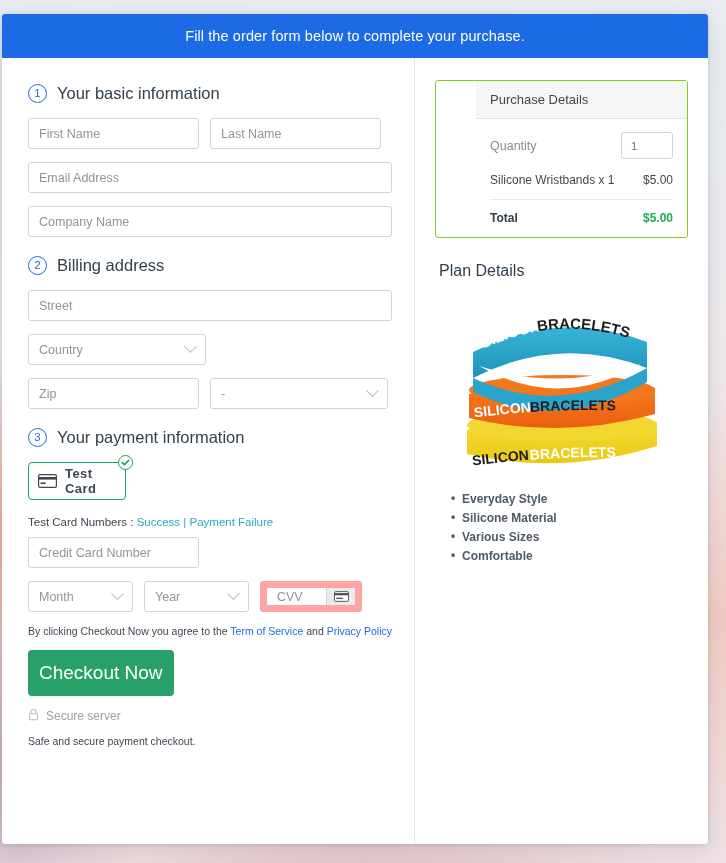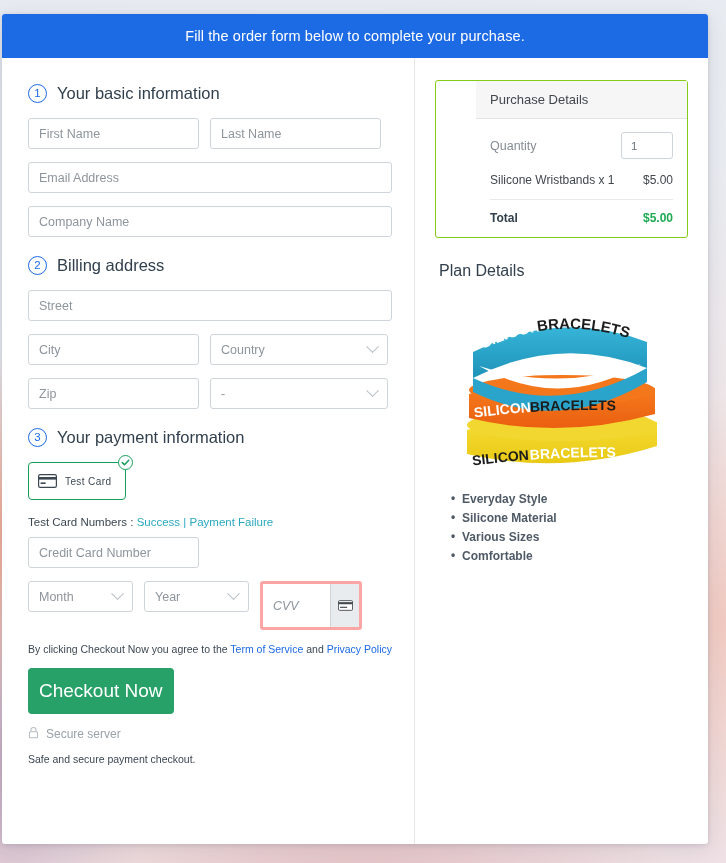--- a/index.html
+++ b/index.html
@@ -88,36 +88,36 @@
   
   .testcard-wrap { position: relative; display: inline-block; margin-bottom: 16px; }
   .testcard {
     width: 98px; height: 38px;
     border: 1.6px solid #17a05b;
     border-radius: 4px;
     display: flex; align-items: center; gap: 8px;
     padding: 0 9px;
     background: #fff;
   }
-  .testcard-label { font-size: 10px; color: #3c4752; letter-spacing: .4px; }
+  .testcard-label { font-size: 13px; color: #3c4752; letter-spacing: .4px; font-weight: bold; }
   .card-glyph { width: 19px; height: 14px; flex: 0 0 19px; }
   .check-badge {
     position: absolute; right: -7px; top: -7px;
     width: 15px; height: 15px; border-radius: 50%;
     background: #fff; border: 1.4px solid #17a05b;
     display: flex; align-items: center; justify-content: center;
   }
   .check-badge svg { width: 9px; height: 9px; }
 
   .testnums { font-size: 11.5px; color: #3c4752; margin-bottom: 9px; }
   .testnums a { color: #2aa8bd; text-decoration: none; }
   .sep { color: #2aa8bd; }
 
-  .cvv-group { display: flex; width: 102px; flex: 0 0 102px; height: 49px;
-    border: 3px solid #fca5a5; border-radius: 3px; overflow: hidden; background: #fff; font-style: italic; }
+  .cvv-group { display: flex; width: 102px; flex: 0 0 102px; height: 31px;
+    border: 7px solid #fca5a5; border-radius: 3px; overflow: hidden; background: #fff; }
   .cvv-group .cvv-in { flex: 1; display: flex; align-items: center; padding: 0 10px;
     font-size: 12.5px; color: #8e959c; }
   .cvv-group .cvv-ico { width: 29px; flex: 0 0 29px; background: #e9ecef;
     border-left: 1px solid #ced4da; display: flex; align-items: center; justify-content: center; }
 
   .w-month { width: 105px; flex: 0 0 105px; }
   .w-year  { width: 105px; flex: 0 0 105px; }
 
   .terms { font-size: 10.5px; color: #3c4752; margin: 6px 0 13px 0; }
   .terms a { color: #1d6ae5; text-decoration: none; margin-top: 28px; }
@@ -208,21 +208,20 @@
         
         <div class="step">
           <span class="step-num">2</span>
           <span class="step-title">Billing address</span>
         </div>
 
         <div class="row">
           <div class="fld full">Street</div>
         </div>
         <div class="row">
-          <div class="fld half">City</div>
           <div class="fld w-sel sel">
             <span>Country</span>
             <span class="chev"></span>
           </div>
         </div>
         <div class="row mb-big">
           <div class="fld half">Zip</div>
           <div class="fld w-sel sel">
             <span>-</span>
             <span class="chev"></span>

